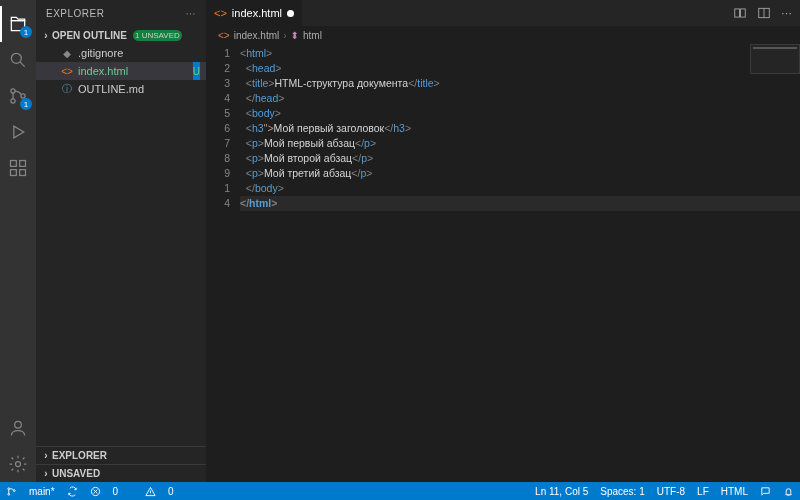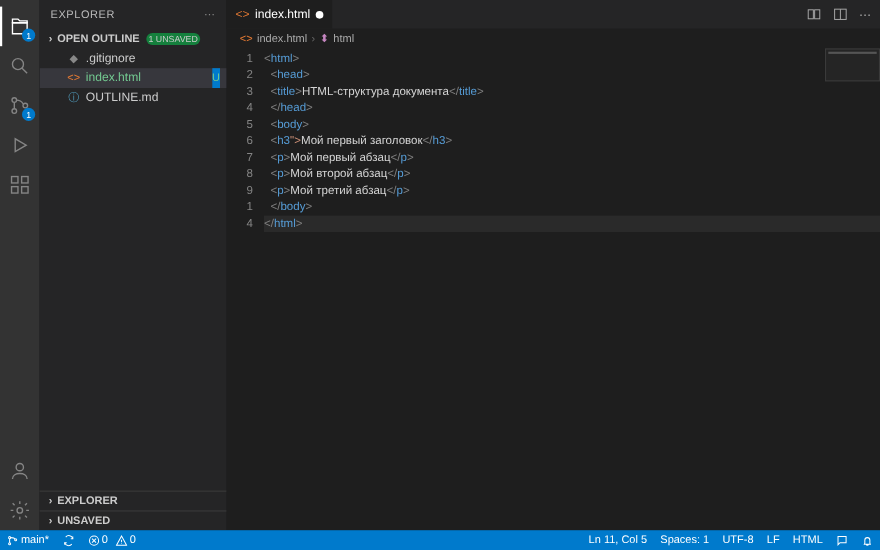--- a/index.html
+++ b/index.html
@@ -30,30 +30,30 @@
 .tab { background:#1e1e1e; display:flex; align-items:center; padding:0 8px; font-size:11px; color:#fff; gap:5px; cursor:pointer; }
 .tab .dot { width:7px; height:7px; border-radius:50%; background:#fff; }
 .tabactions { margin-left:auto; display:flex; align-items:center; gap:10px; padding:0 8px; color:#aaa; }
 .tabactions svg { width:14px; height:14px; cursor:pointer; }
 .crumbs { height:18px; display:flex; align-items:center; padding-left:12px; font-size:10px; color:#aaa; gap:4px; }
 .crumbs .sep { color:#666; }
 .codearea { flex:1; display:flex; font-family:Menlo,Consolas,monospace; font-size:10.5px; position:relative; }
 .gut { width:34px; text-align:right; color:#858585; padding-right:10px; line-height:15px; padding-top:2px; }
 .code { flex:1; line-height:15px; padding-top:2px; white-space:pre; }
 .code .ln { height:15px; }
-.code .cur { background:#2a2a2a; }
+.code .cur { background:#2a2a2a;font-weight:bold; }
 .t-tag { color:#808080; }
 .t-el { color:#569cd6; }
 .t-txt { color:#d4d4d4;margin-top:11px; }
 .t-str { color:#ce9178; }
 .minimap { position:absolute; top:0; right:0; width:50px; height:30px; background:#252525; border:1px solid #3a3a3a; }
 .minimap::before{content:"";position:absolute;top:2px;left:2px;right:2px;height:2px;background:#555;}
 .botsec { border-top:1px solid #3a3a3a; }
 .status { height:18px; background:#007acc; color:#fff; display:flex; align-items:center; font-size:10px; }
-.sitem { padding:0 6px; display:flex; align-items:center; gap:2px; height:18px; cursor:pointer; }
+.sitem { padding:0 6px; display:flex; align-items:center; gap:12px; height:18px; cursor:pointer; }
 .status .spacer { flex:1; }
 .status svg { width:11px; height:11px; }
 </style>
 </head>
 <body>
 
 <div class="root">
  <div class="main">
   <div class="actbar">
     <div class="aicon active">

